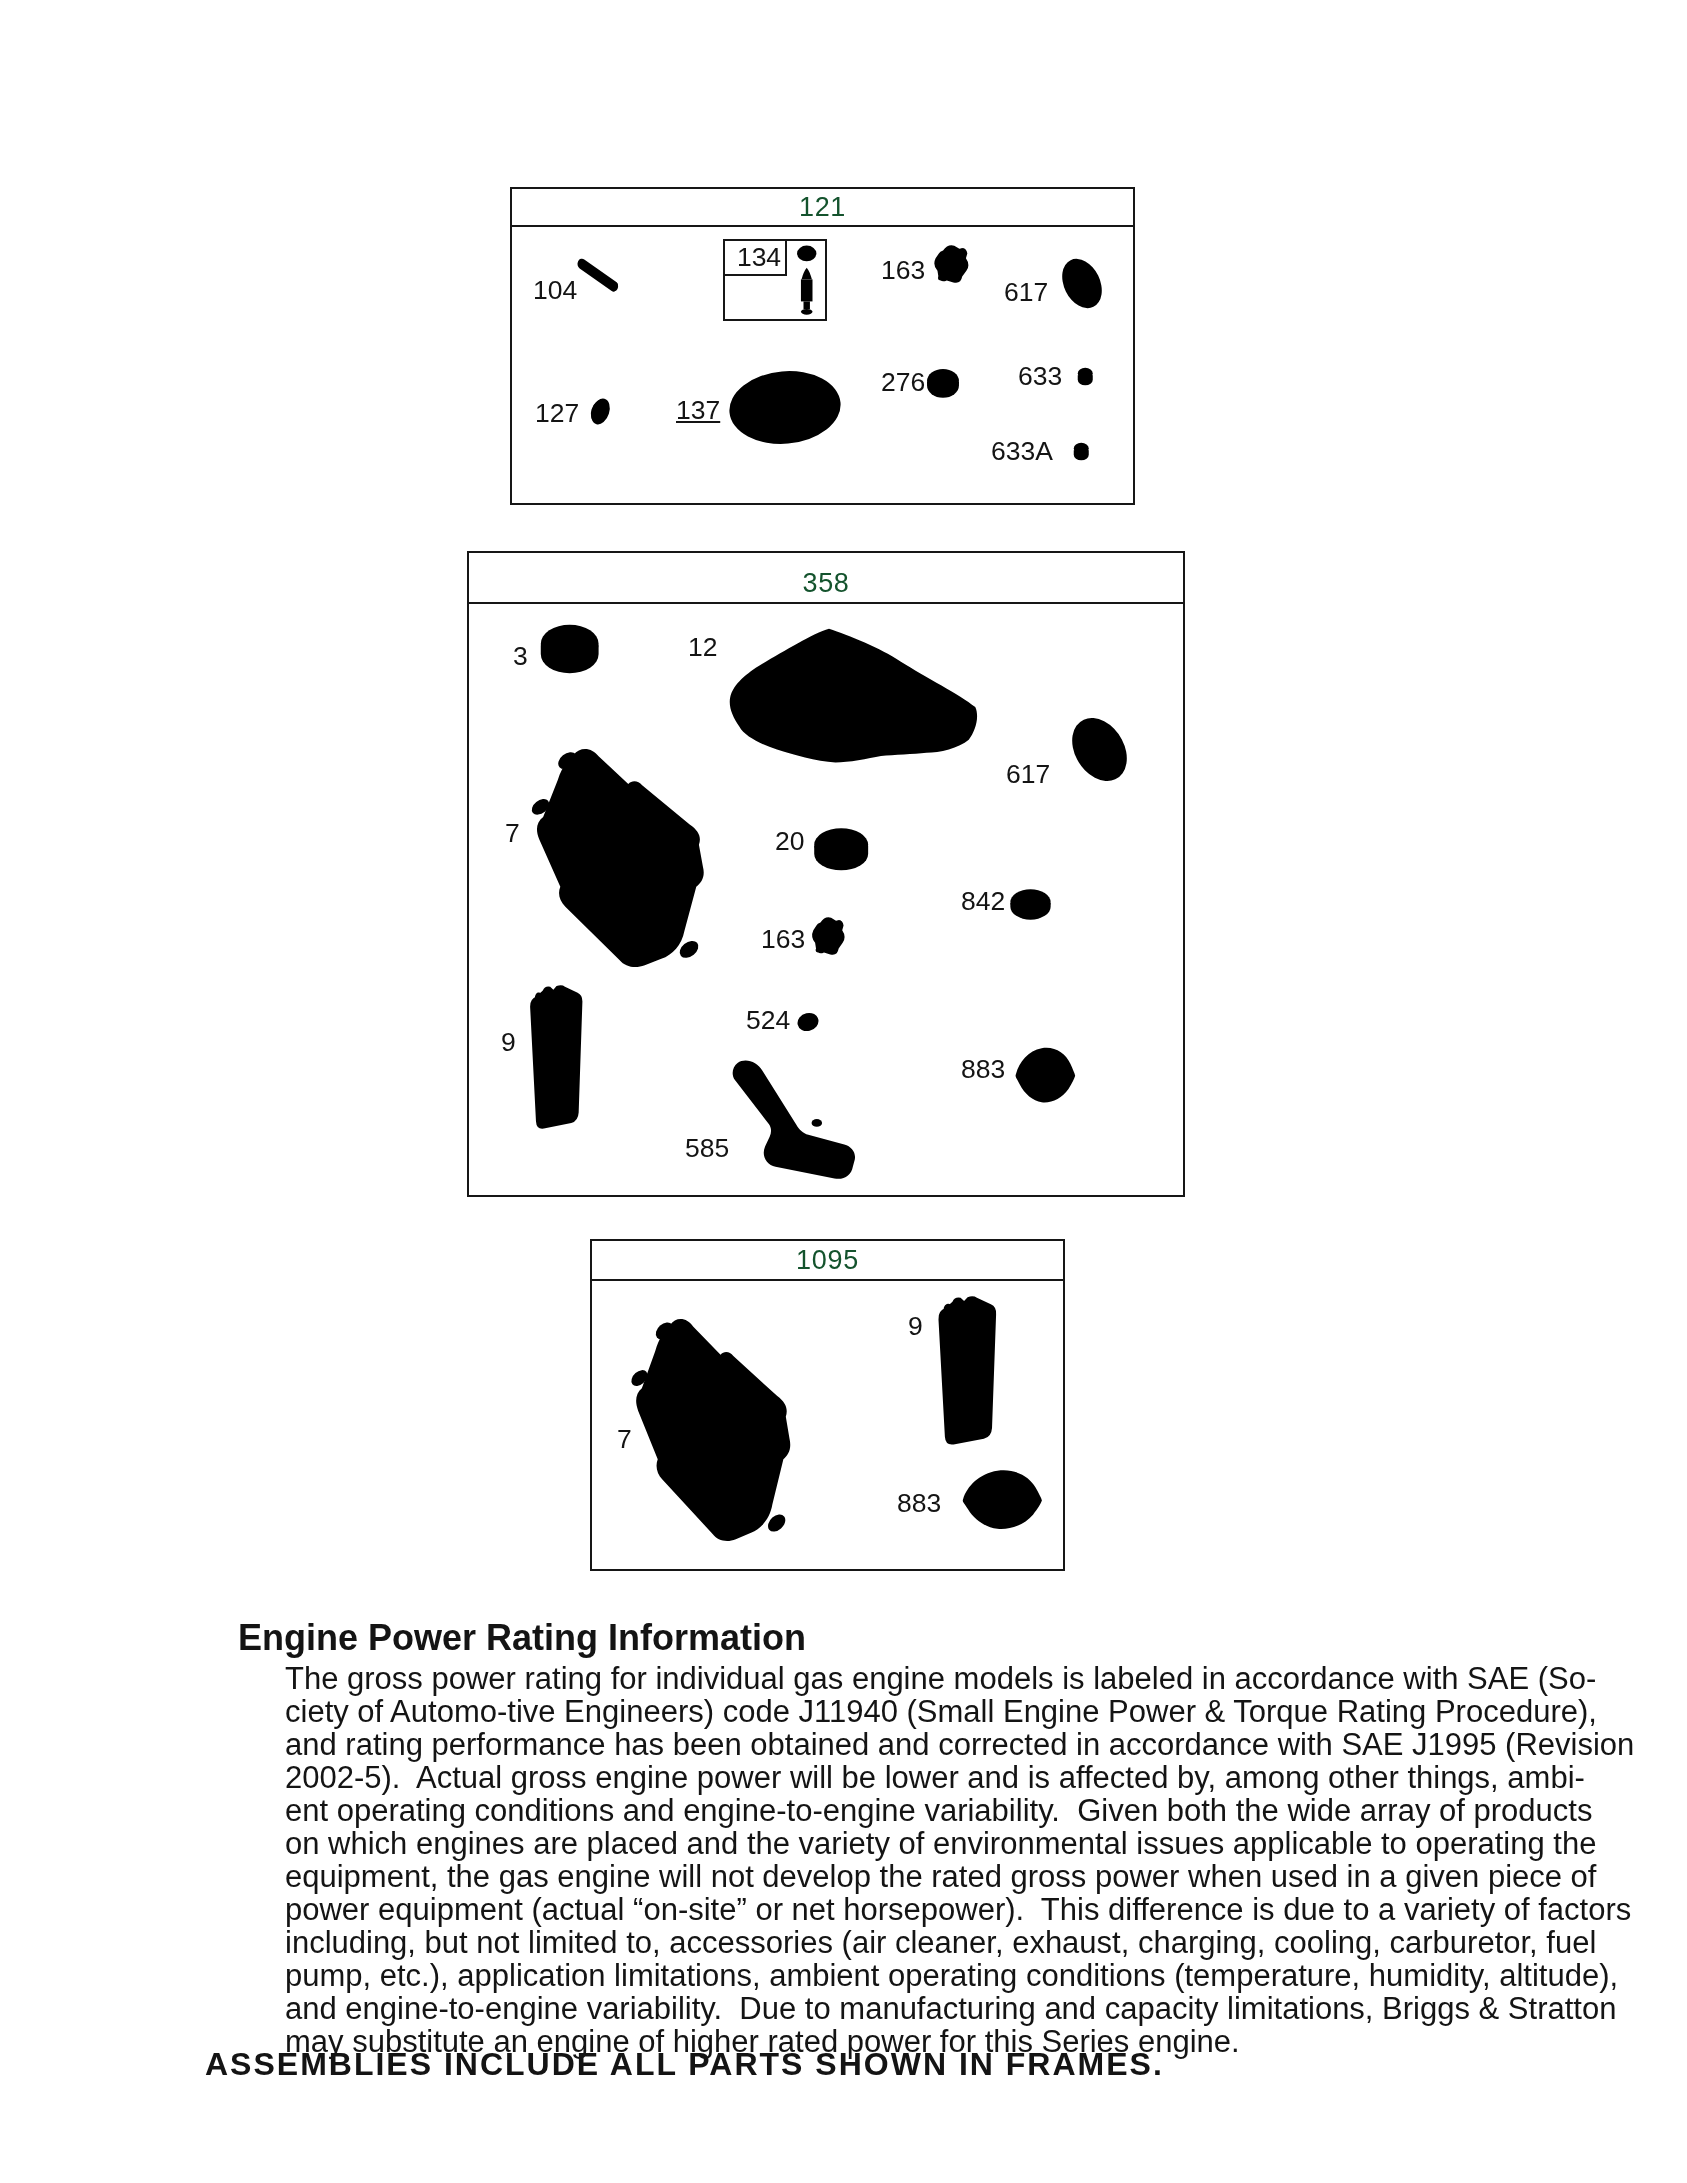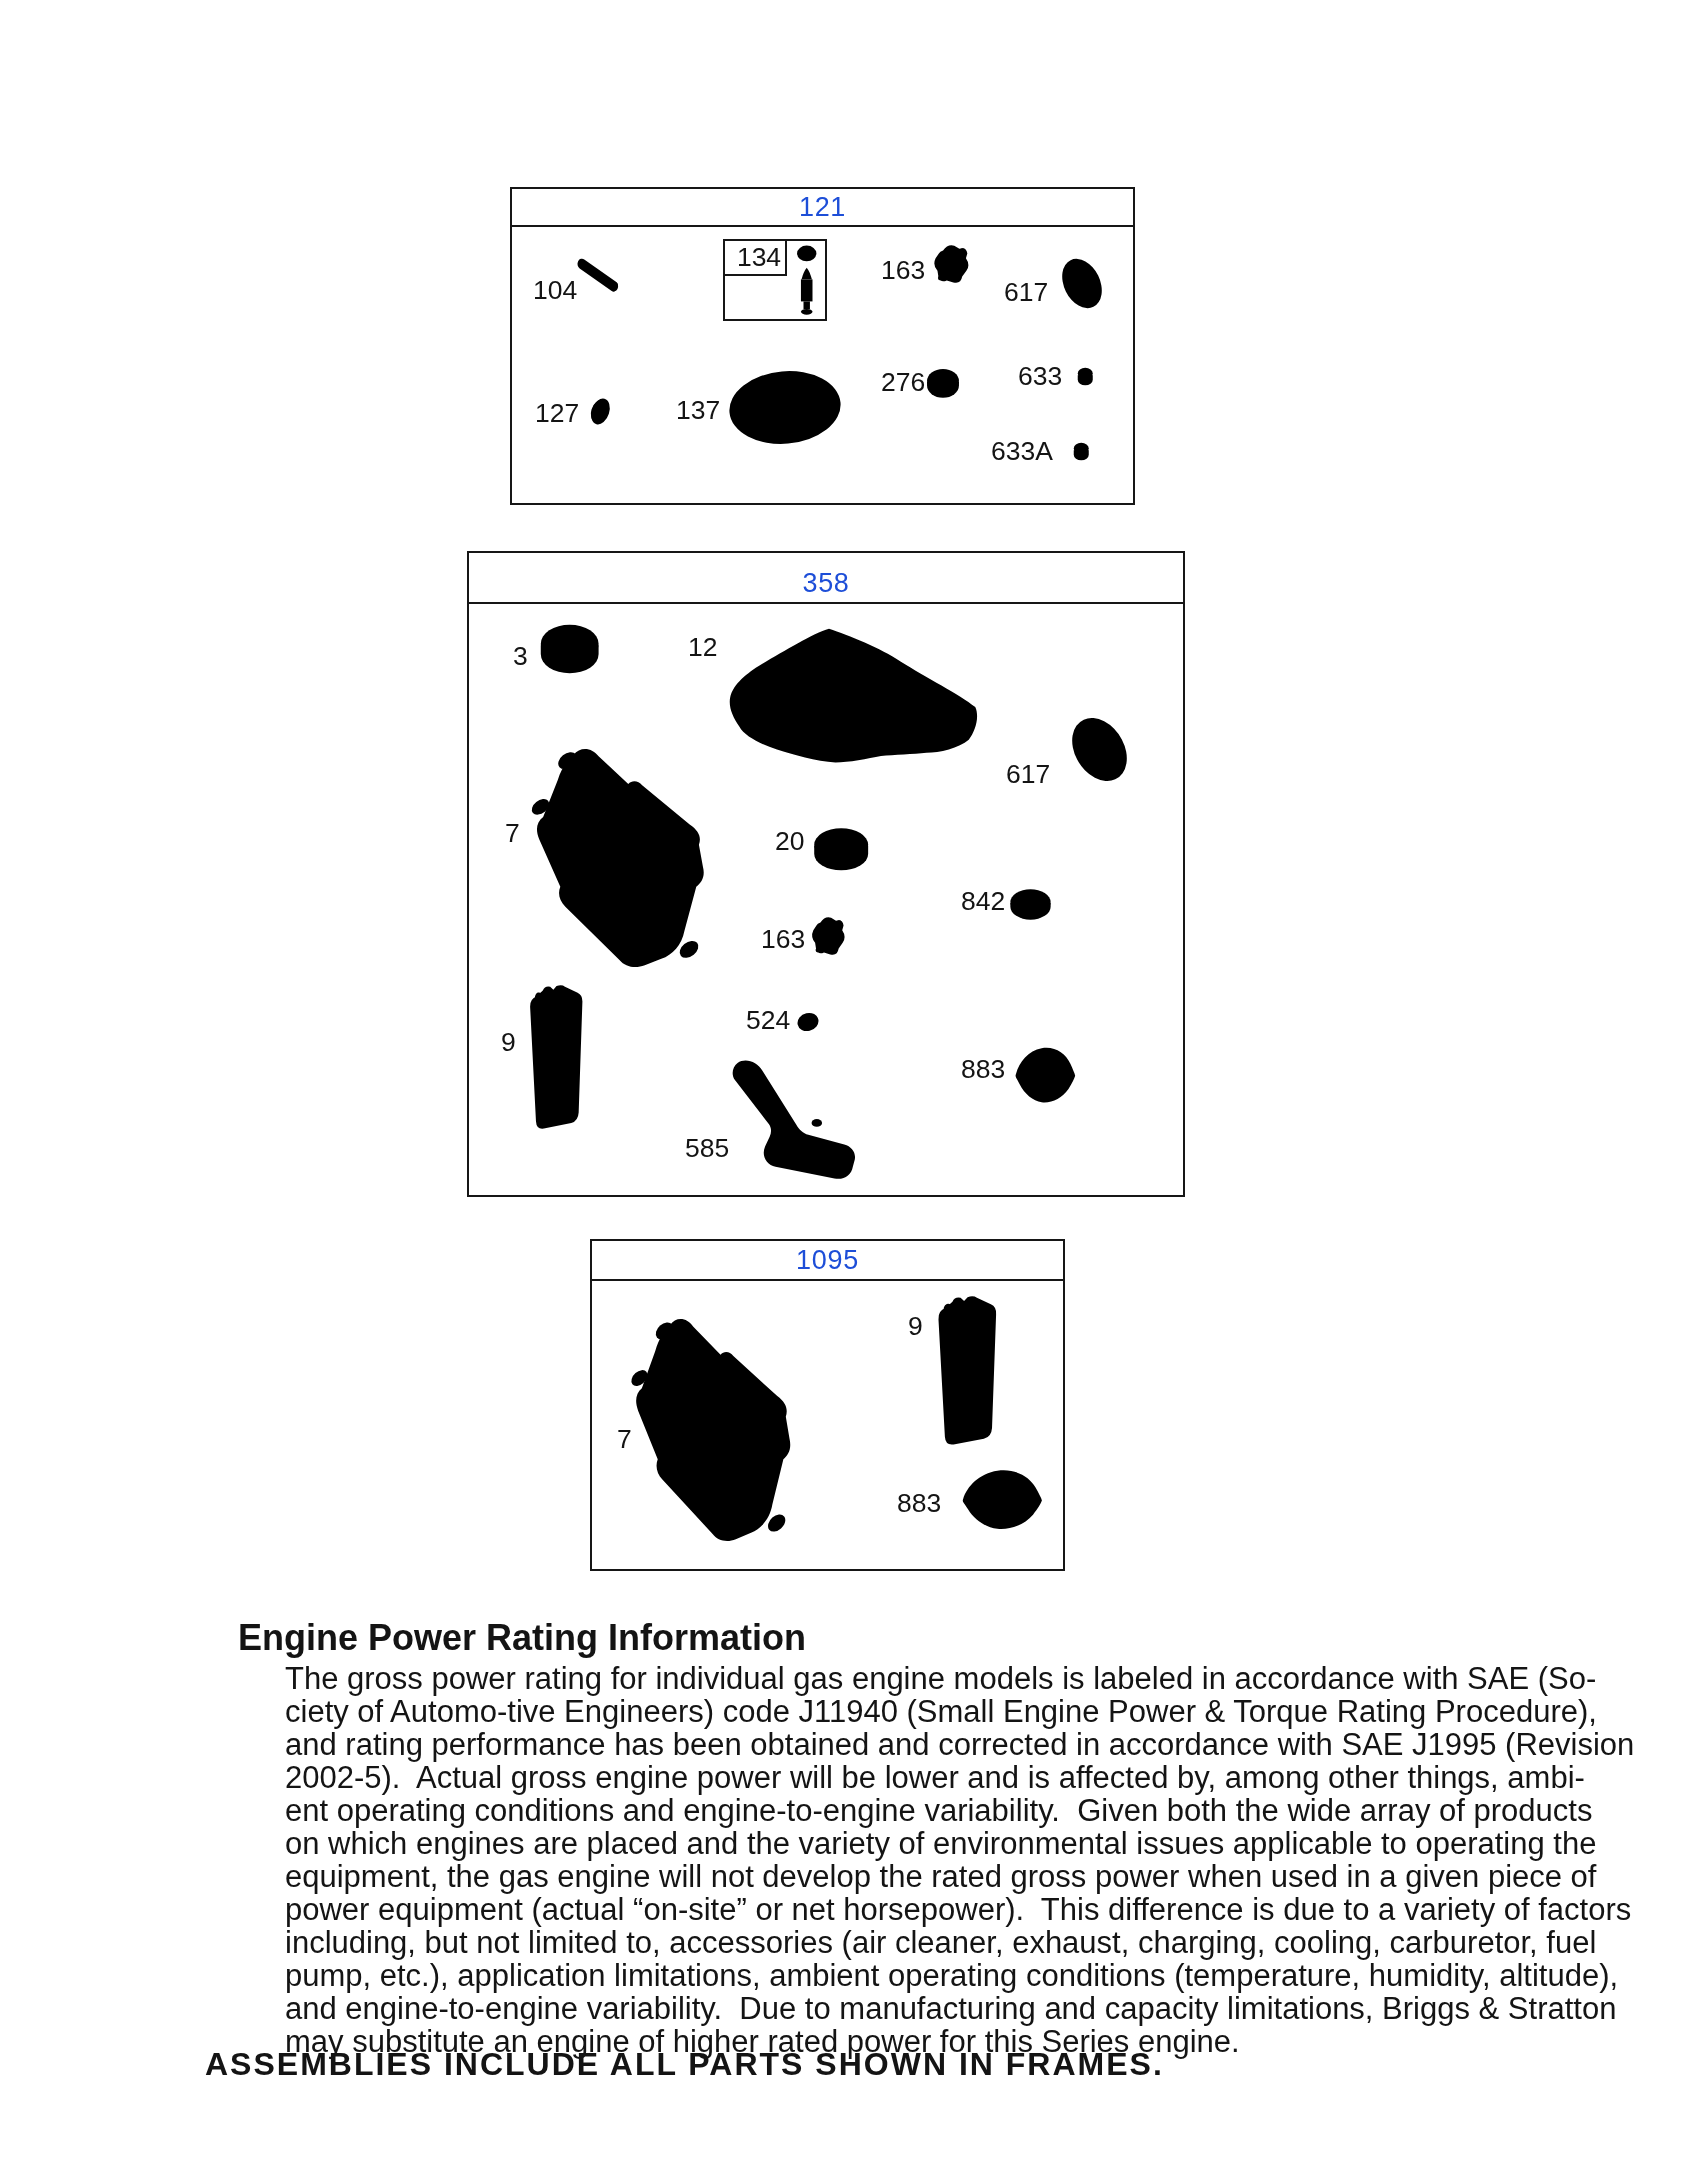--- a/index.html
+++ b/index.html
@@ -1,21 +1,21 @@
 <!DOCTYPE html>
 <html style="font-size:10.6px"><head>
 <meta charset="utf-8">
 <style>
   html,body{margin:0;padding:0;background:#e8e8e8;}
   .page{position:relative;width:1687px;height:2183px;background:#ffffff;
         font-family:"Liberation Sans", sans-serif;color:#141414;overflow:hidden;}
   .frame{position:absolute;border:2.6px solid #161616;background:#fff;box-sizing:border-box;}
   .frame-titlebar{position:absolute;left:0;right:0;top:0;border-bottom:2.6px solid #161616;
         display:flex;align-items:center;justify-content:center;box-sizing:border-box;}
-  .frame-title{font-size:27px;letter-spacing:0.7px;color:#1d4ed8;}
+  .frame-title{font-size:27px;letter-spacing:0.7px;color:#14532d;}
   .part-label{position:absolute;font-size:26.5px;line-height:1;color:#141414;white-space:nowrap;}
   .part-art{position:absolute;overflow:visible;}
   .inner-box{position:absolute;border-right:2.6px solid #161616;border-bottom:2.6px solid #161616;
         display:flex;align-items:center;justify-content:center;box-sizing:border-box;background:#fff;padding-left:8px;}
   .info-heading{position:absolute;font-size:36px;font-weight:bold;}
   .info-body{position:absolute;font-size:31px;line-height:33px;white-space:pre;margin-left:47px;}
   .footer-line{position:absolute;font-size:32px;font-weight:bold;letter-spacing:2px;white-space:nowrap;}
   .defs-holder{position:absolute;width:0;height:0;overflow:hidden;}
 </style>
 </head>
@@ -191,21 +191,21 @@
   <span class="part-label" style="left:1018px;top:363px;">633</span>
   <svg class="part-art" style="left:1072px;top:363px;width:26.5px;height:28px;" viewBox="0 0 60 64" preserveAspectRatio="none">
       <use href="#sym-grommet"></use>
     </svg>
 
   <span class="part-label" style="left:535px;top:400px;">127</span>
   <svg class="part-art" style="left:586px;top:393px;width:29px;height:37px;" viewBox="0 0 50 70" preserveAspectRatio="none">
       <use href="#sym-welch"></use>
     </svg>
 
-  <span class="part-label" style="left:676px;top:397px;">137</span>
+  <span class="part-label" style="left:676px;top:397px;text-decoration:underline;">137</span>
   <svg class="part-art" style="left:726px;top:368px;width:118px;height:79px;" viewBox="0 0 180 120" preserveAspectRatio="none">
       <use href="#sym-oring-flat"></use>
     </svg>
 
   <span class="part-label" style="left:991px;top:438px;">633A</span>
   <svg class="part-art" style="left:1068px;top:438px;width:26.5px;height:28px;" viewBox="0 0 60 64" preserveAspectRatio="none">
       <use href="#sym-grommet"></use>
     </svg>
 
   <div class="frame" style="left:467px;top:551px;width:718px;height:646px;">

